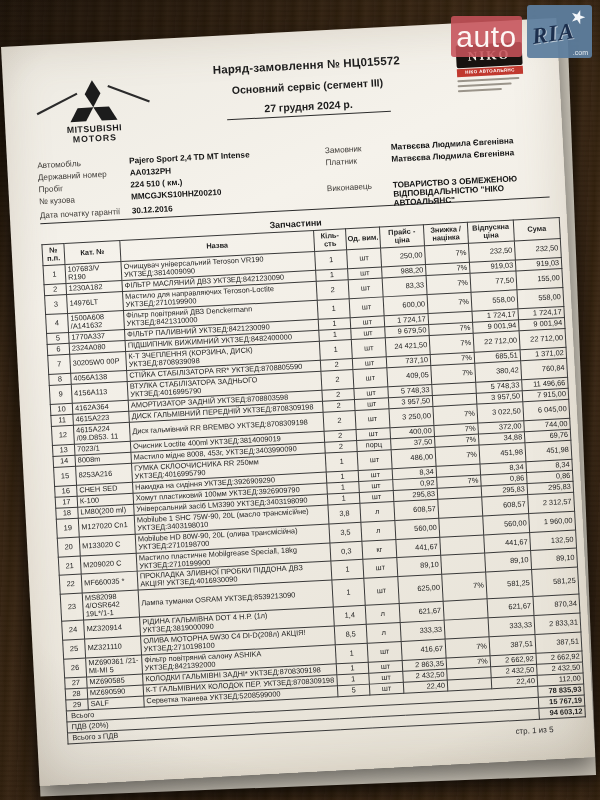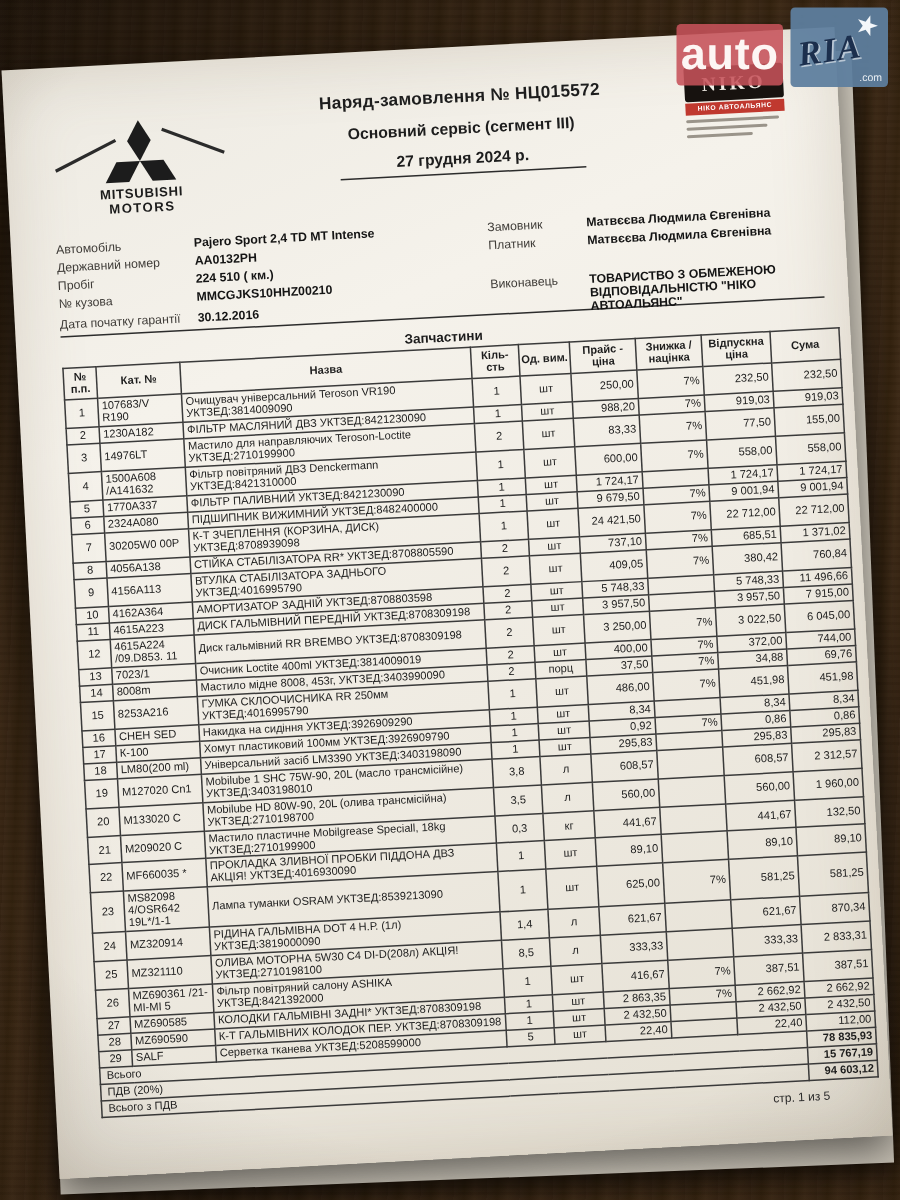--- a/index.html
+++ b/index.html
@@ -61,21 +61,21 @@
   td.tot{padding-left:4px;}
   td.tot-val{font-weight:bold;}
   .pgfoot{text-align:right;font-size:8px;color:#2a2a2a;margin:6px 24px 0 0;}
   
   .vignette{position:absolute;inset:0;pointer-events:none;
     background:radial-gradient(120% 100% at 52% 44%, rgba(0,0,0,0) 52%, rgba(18,10,4,.30) 100%);}
   
   .wm{position:absolute;pointer-events:none;}
   .wm-auto{left:451px;top:16px;width:71px;height:41px;background:rgba(198,82,90,.88);
     border-radius:3px;display:flex;align-items:center;justify-content:center;}
-  .wm-auto span{color:#fdf6f4;font-weight:bold;font-size:30px;line-height:1;letter-spacing:.5px;}
+  .wm-auto span{color:#fdf6f4;font-weight:normal;font-size:30px;line-height:1;letter-spacing:.5px;}
   .wm-ria{left:527px;top:5px;width:65px;height:53px;background:rgba(94,126,158,.94);
     border-radius:3px;overflow:hidden;}
   .wm-star{position:absolute;right:6px;top:1px;color:#f4f7fa;font-size:18px;transform:rotate(18deg);}
   .wm-ria-txt{position:absolute;left:5px;top:16px;color:#1c2f4d;
     font-family:"Liberation Serif",serif;font-weight:bold;font-style:italic;font-size:23px;
     text-shadow:1px 1px 0 rgba(255,255,255,.55);transform:rotate(-8deg);letter-spacing:1px;}
   .wm-com{position:absolute;right:4px;bottom:2px;color:#e8edf2;font-size:7px;}
 </style>
 </head>
 <body>

